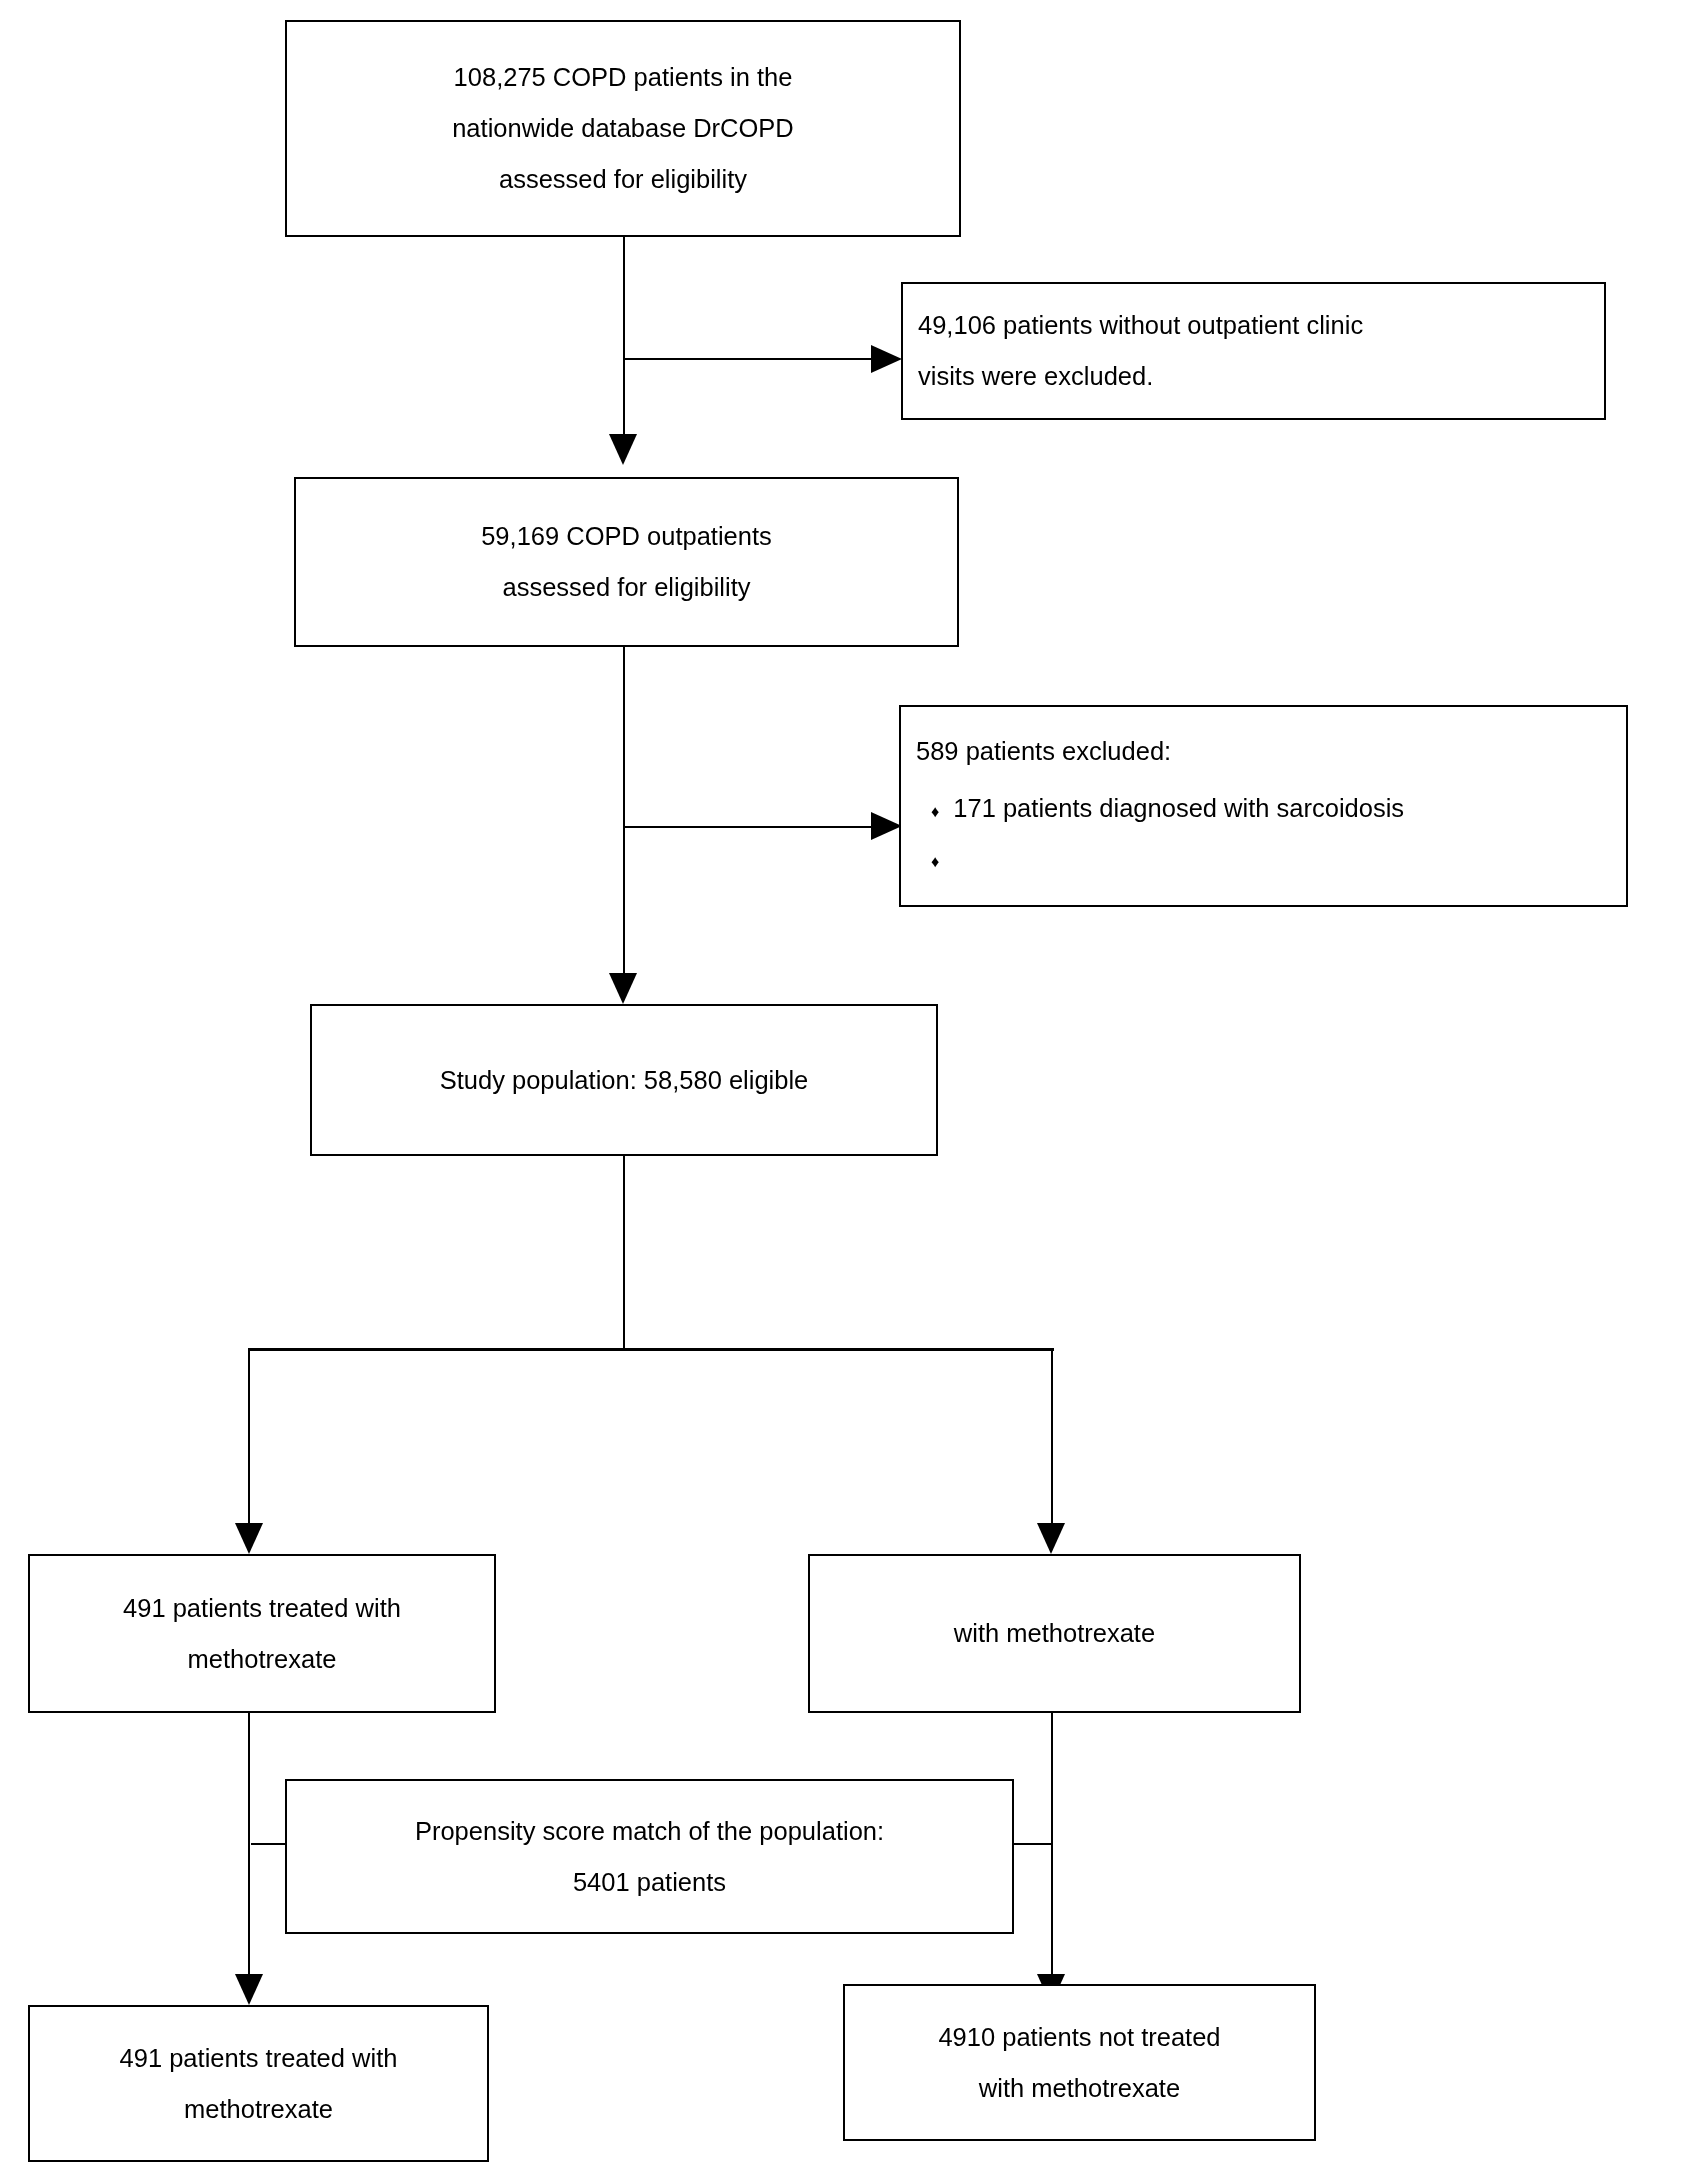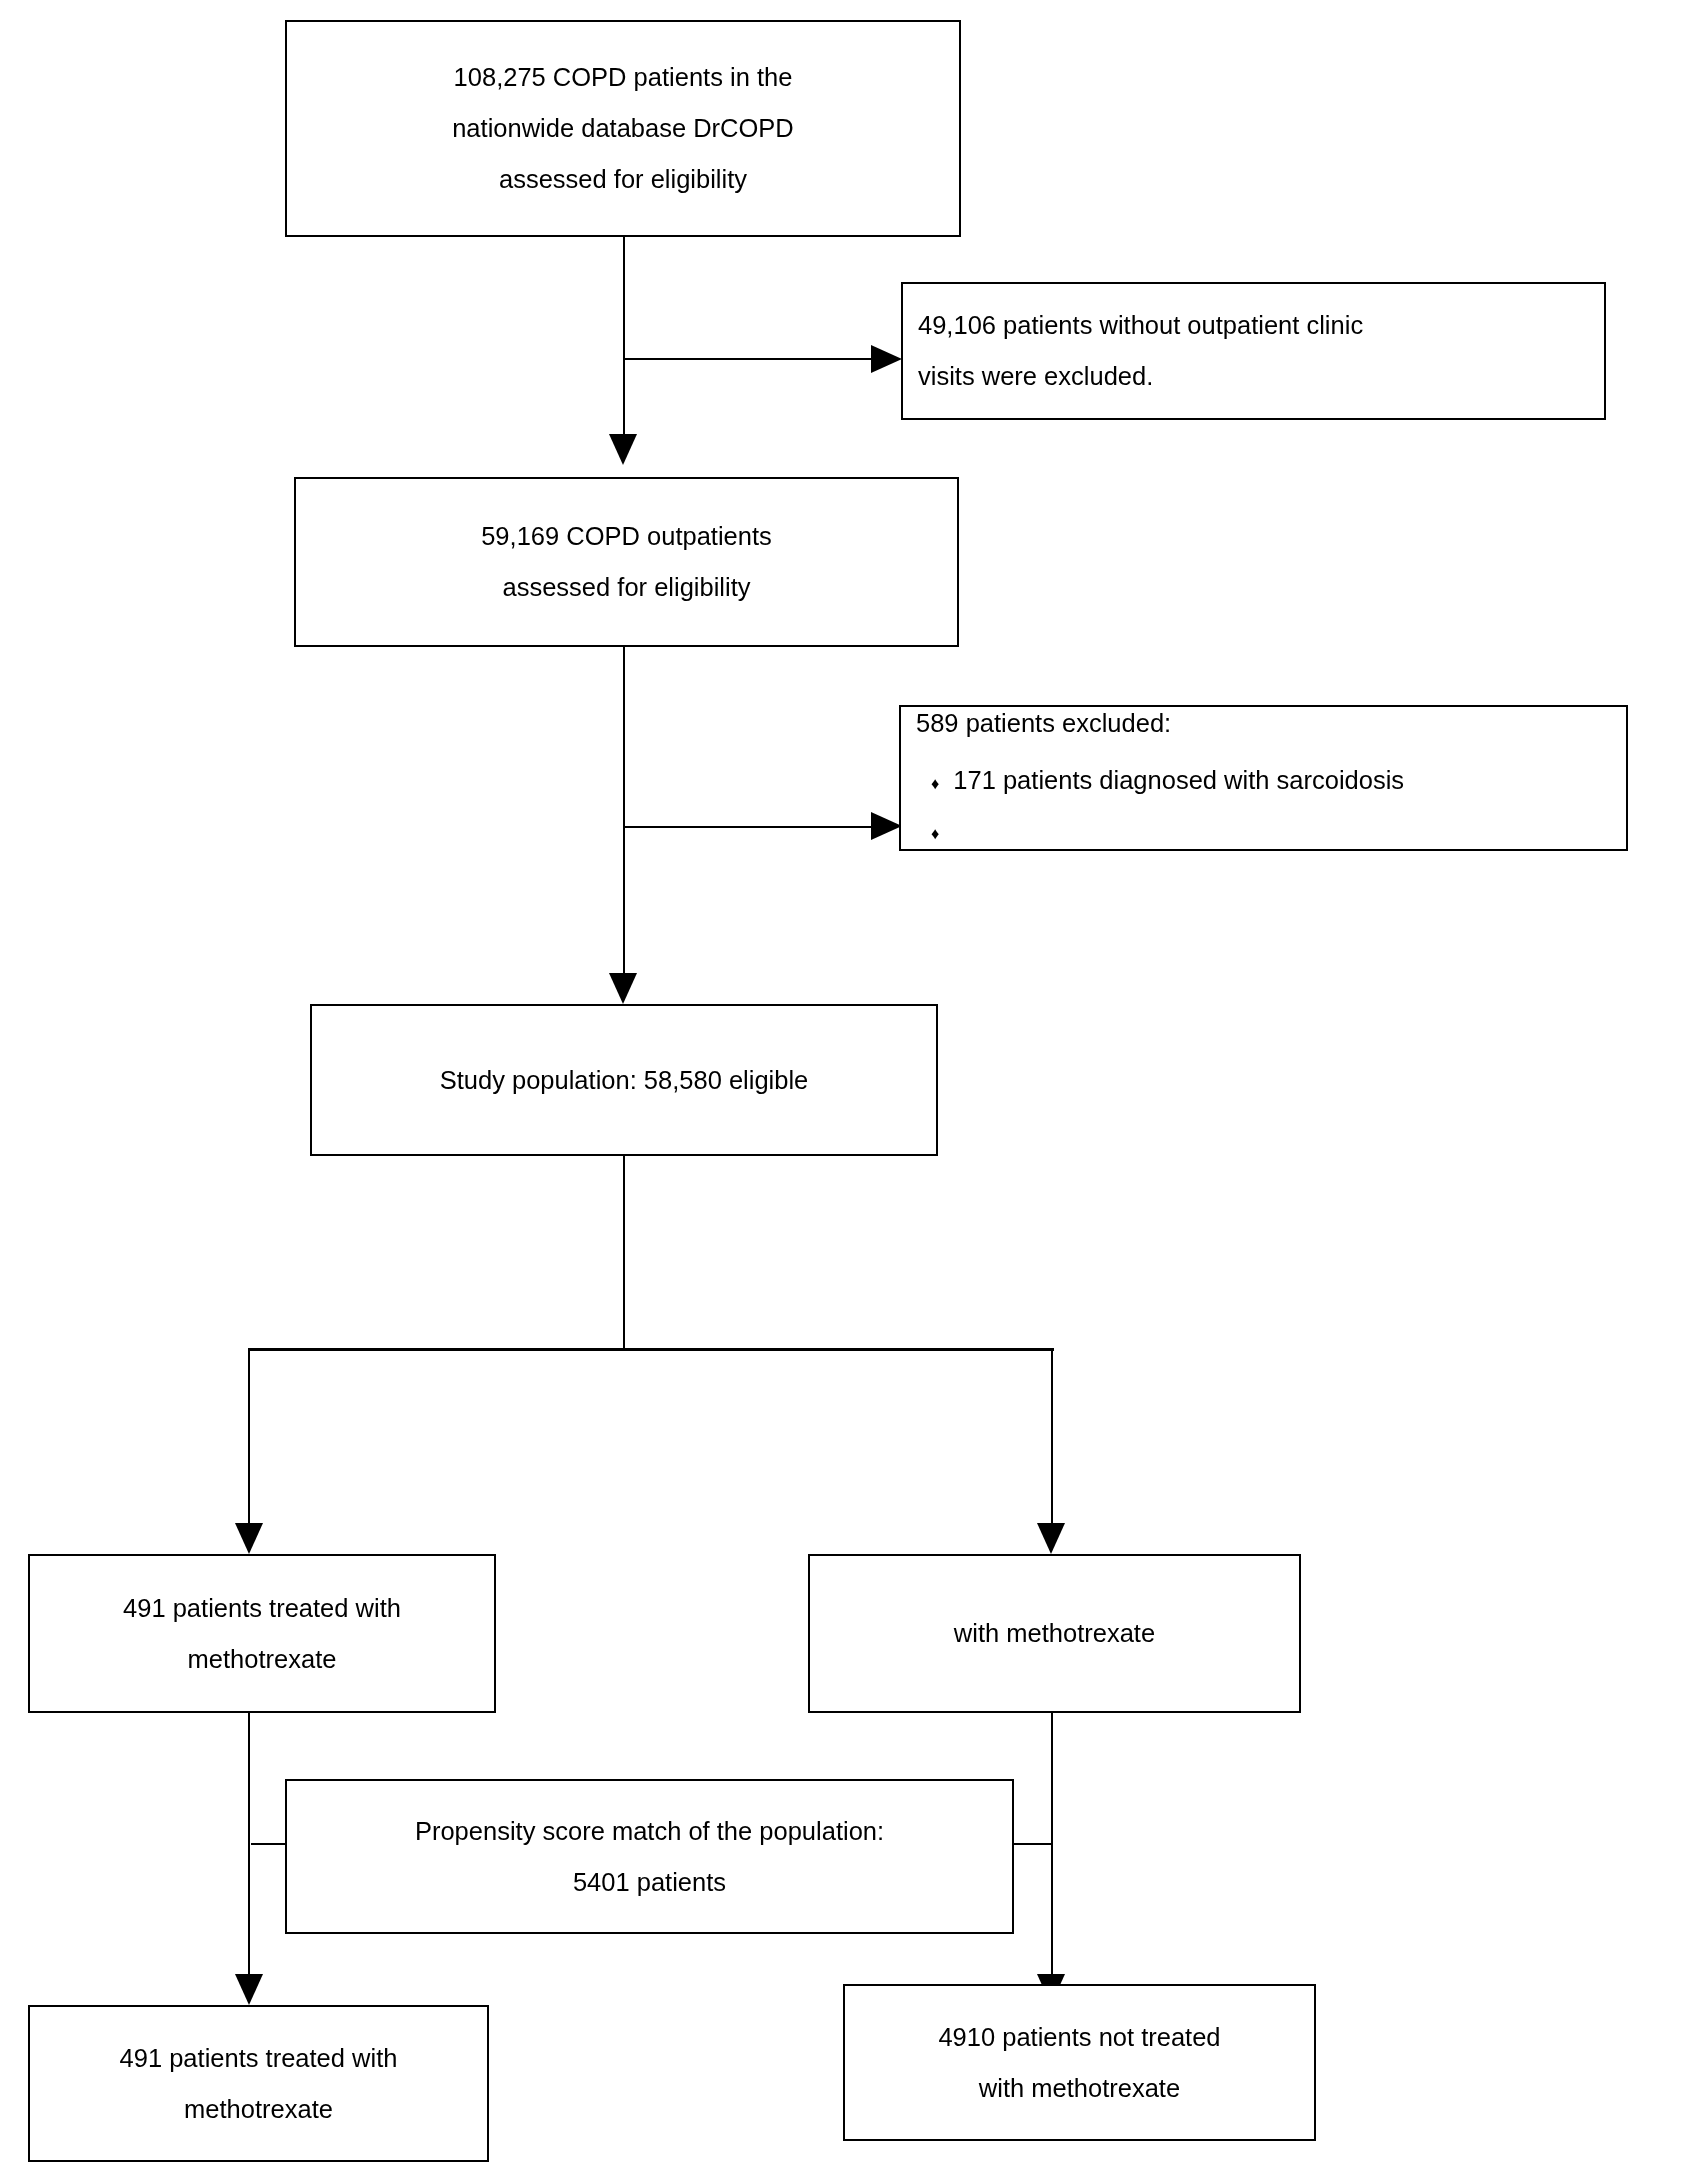--- a/index.html
+++ b/index.html
@@ -74,21 +74,21 @@
     height: 0;
     border-top: 14.6px solid transparent;
     border-bottom: 14.6px solid transparent;
     border-left: 31px solid #000000;
   }
 
   
   #box-assessed            { left: 285px;  top: 20px;   width: 676px; height: 217px; }
   #box-excluded-outpatient { left: 901px; top: 282px;  width: 705px; height: 138px; }
   #box-outpatients         { left: 294px;  top: 465px;  width: 665px; height: 170px; margin-top: 12px; }
-  #box-excluded-589        { left: 899px; top: 705px; width: 729px; height: 146px; }
+  #box-excluded-589        { left: 899px; top: 705px; width: 729px; height: 202px; }
   #box-study-population    { left: 310px;  top: 1004px; width: 628px; height: 152px; justify-content: center; }
   #box-mtx-before          { left: 28px;   top: 1554px; width: 468px;  height: 159px; }
   #box-no-mtx-before       { left: 808px; top: 1554px; width: 493px;  height: 159px; }
   #box-psm                 { left: 285px;  top: 1779px; width: 729px; height: 155px; }
   #box-mtx-after           { left: 28px;   top: 2005px; width: 461px;  height: 157px; }
   #box-no-mtx-after        { left: 843px; top: 1984px; width: 473px;  height: 157px; }
 
   
   #v1        { left: 623px; top: 237px;  width: 2.2px;    height: 199px; }
   #h1        { left: 624px; top: 358px;  width: 248px;  height: 2.2px; }

